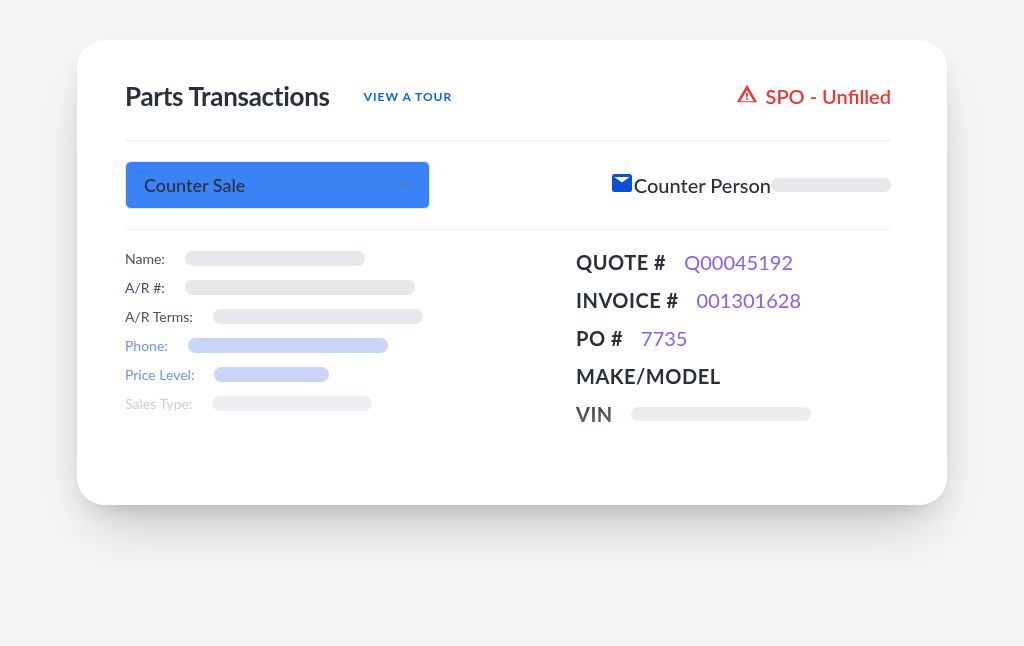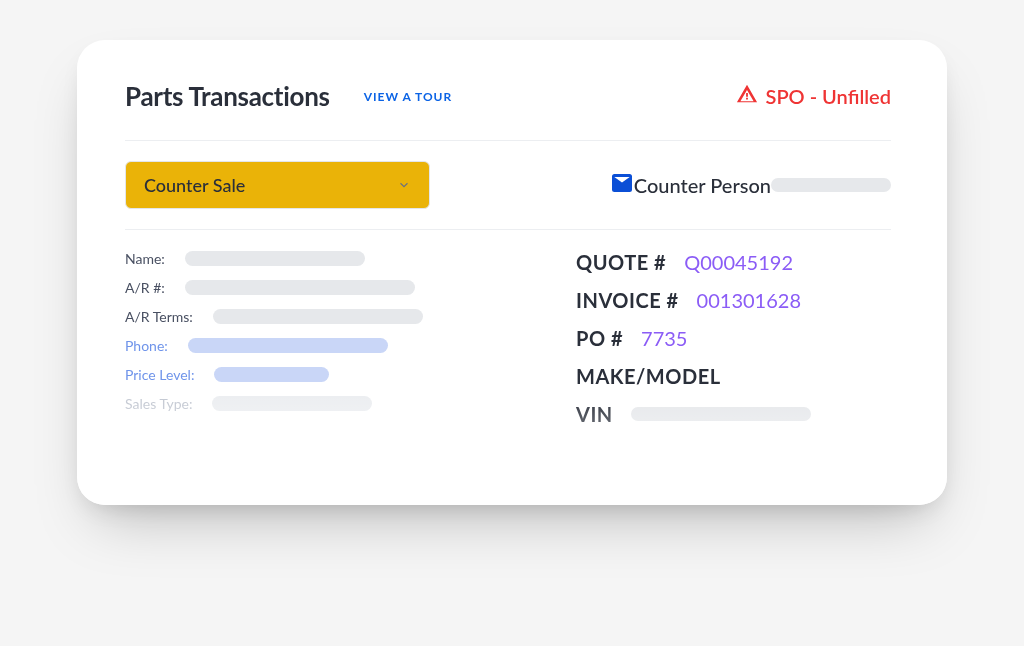--- a/index.html
+++ b/index.html
@@ -84,21 +84,21 @@
       display: flex;
       align-items: center;
       justify-content: space-between;
       margin-bottom: 20px;
     }
     .select-box {
       display: flex;
       align-items: center;
       justify-content: space-between;
       border: 1px solid #e3e6eb;
-      background: #eab308;
+      background: #3b82f6;
       border-radius: 6px;
       padding: 12px 18px;
       width: 305px;
       font-size: 18px;
       color: #2a2f3a;
       font-weight: 500;
       cursor: pointer;
     }
     .select-box svg {
       width: 14px;

